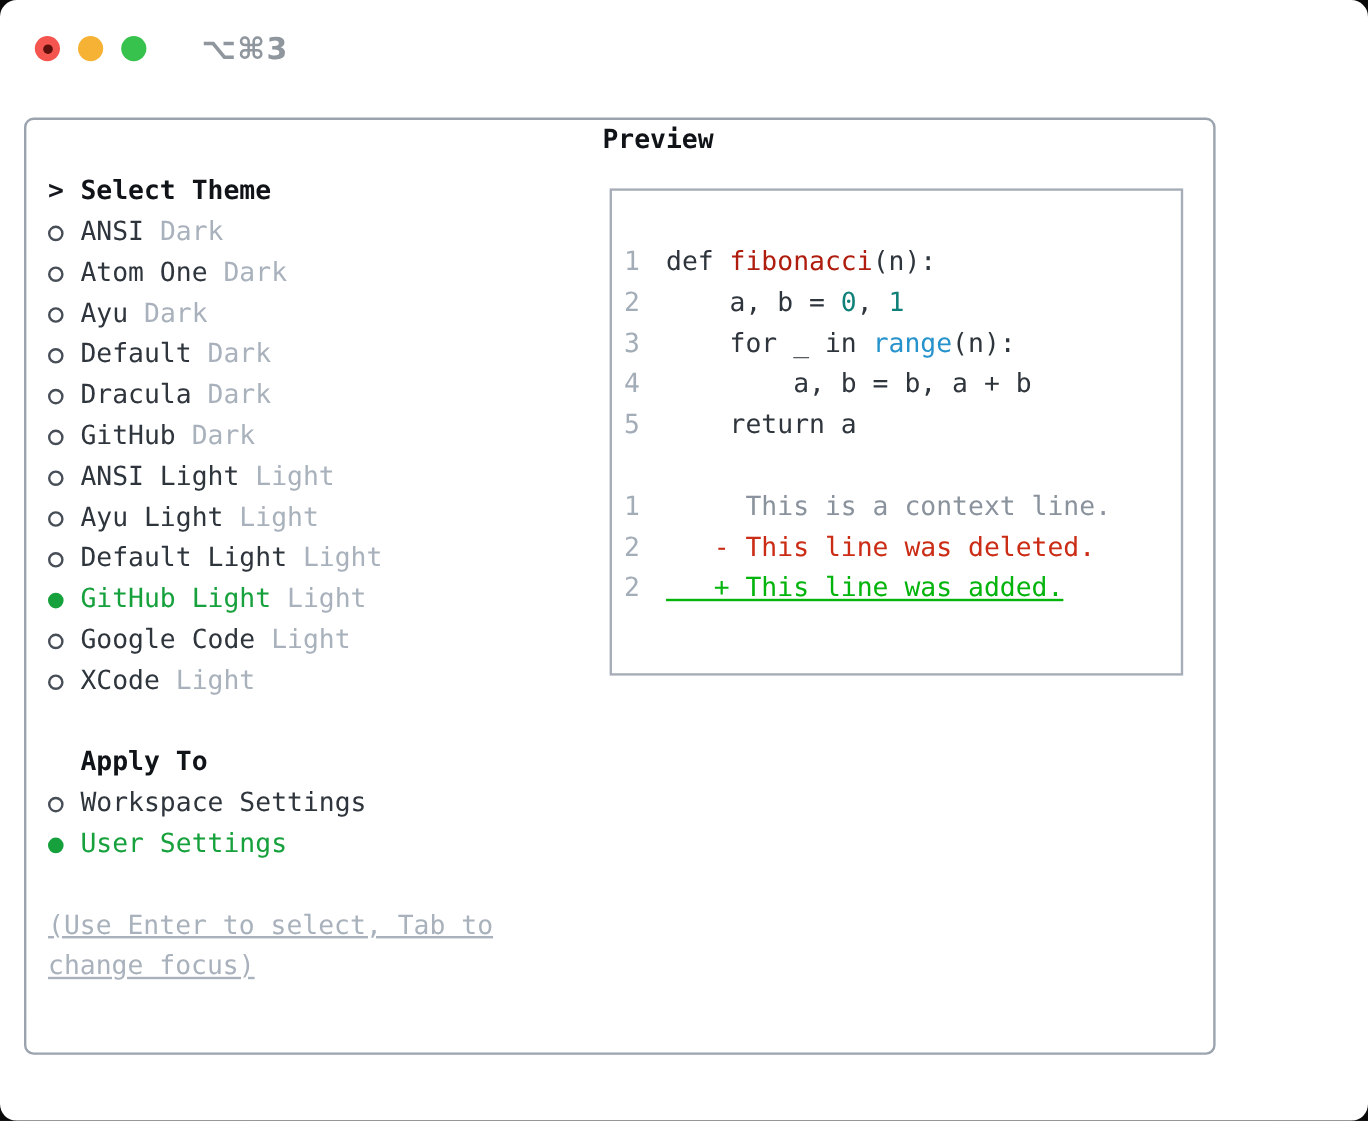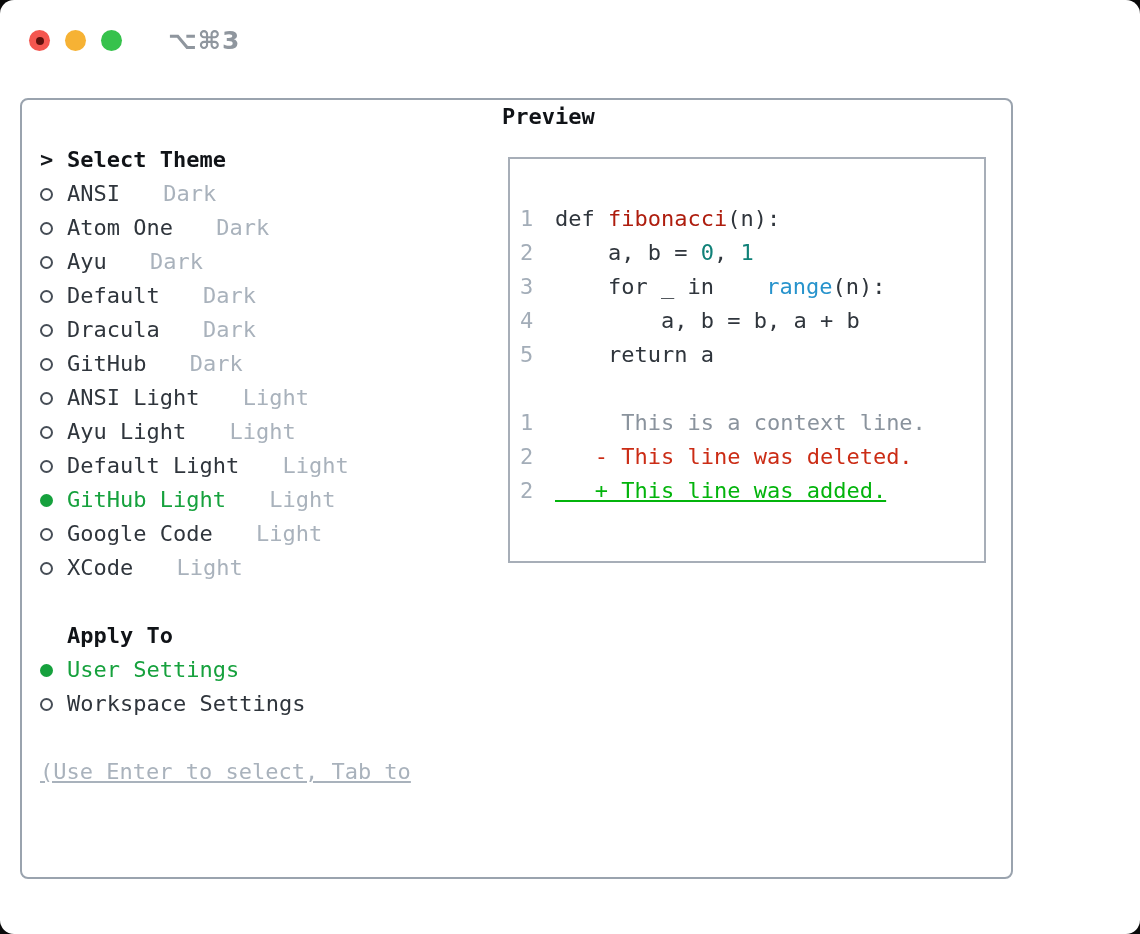--- a/index.html
+++ b/index.html
@@ -28,36 +28,36 @@
   .right-col { flex:1; }
   .row { display:flex; height:34px; align-items:center; white-space:pre; }
   .prefix { width:27px; flex:none; display:flex; align-items:center; }
   .focus-marker { font-weight:bold; color:#15181c; }
   .header-label { font-weight:bold; color:#101317; }
   .circle { width:13px; height:13px; box-sizing:border-box;
             border:2px solid #474e57; border-radius:50%; }
   .circle.sel { background:var(--sel-green); border-color:var(--sel-green); }
   .theme-label { color:#2f353c; }
   .theme-label.sel { color:var(--sel-green); }
-  .variant { color:#a9b2bc;margin-left:30px; }
+  .variant { color:#a9b2bc; }
   .spacer { height:34px; }
   .hint-line { color:#a9b2bc; height:34px; white-space:pre;text-decoration:underline; }
   
   .preview-heading { font-weight:bold; color:#101317; height:34px; white-space:pre; }
   .preview-box {
     margin-top:23px; margin-left:6px; width:478px; height:406px;
     box-sizing:border-box; border:2px solid #a7aeb8;
     padding:43px 0 0 10px; background:#ffffff;
   }
   .code-row { display:flex; height:34px; white-space:pre; }
   .lineno { width:35px; flex:none; color:#a3adb8; }
   .tok-plain    { color:#2f353c; }
   .tok-function { color:#ae1d0e; }
   .tok-number   { color:#108178; }
-  .tok-builtin  { color:#2793cc;margin-left:39px; }
+  .tok-builtin  { color:#2793cc; }
   .tok-context  { color:#8a939d; }
   .tok-deleted  { color:#cb2c15; }
   .tok-added    { color:#03b40c;text-decoration:underline; }
 </style>
 </head>
 <body>
 
 <div class="window">
 
   <div class="titlebar">
@@ -91,28 +91,29 @@
         </div>
 
       <div class="spacer"></div>
 
       <div class="row">
         <span class="prefix"></span>
         <span class="header-label">Apply To</span>
       </div>
 
       <div id="apply-list">
+          <div class="row"><span class="prefix"><span class="circle"></span></span><span class="theme-label">Workspace Settings</span></div>
           <div class="row"><span class="prefix"><span class="circle sel"></span></span><span class="theme-label sel">User Settings</span></div>
-          <div class="row"><span class="prefix"><span class="circle"></span></span><span class="theme-label">Workspace Settings</span></div>
         </div>
 
       <div class="spacer"></div>
 
       <div id="hint-block">
           <div class="hint-line">(Use Enter to select, Tab to</div>
+          <div class="hint-line">change focus)</div>
         </div>
     </div>
 
     <div class="right-col">
       <div class="preview-heading">Preview</div>
       <div class="preview-box" id="preview-box">
           <div class="code-row"><span class="lineno">1</span><span><span class="tok-plain">def </span><span class="tok-function">fibonacci</span><span class="tok-plain">(n):</span></span></div>
           <div class="code-row"><span class="lineno">2</span><span><span class="tok-plain">    a, b = </span><span class="tok-number">0</span><span class="tok-plain">, </span><span class="tok-number">1</span></span></div>
           <div class="code-row"><span class="lineno">3</span><span><span class="tok-plain">    for _ in </span><span class="tok-builtin">range</span><span class="tok-plain">(n):</span></span></div>
           <div class="code-row"><span class="lineno">4</span><span><span class="tok-plain">        a, b = b, a + b</span></span></div>

